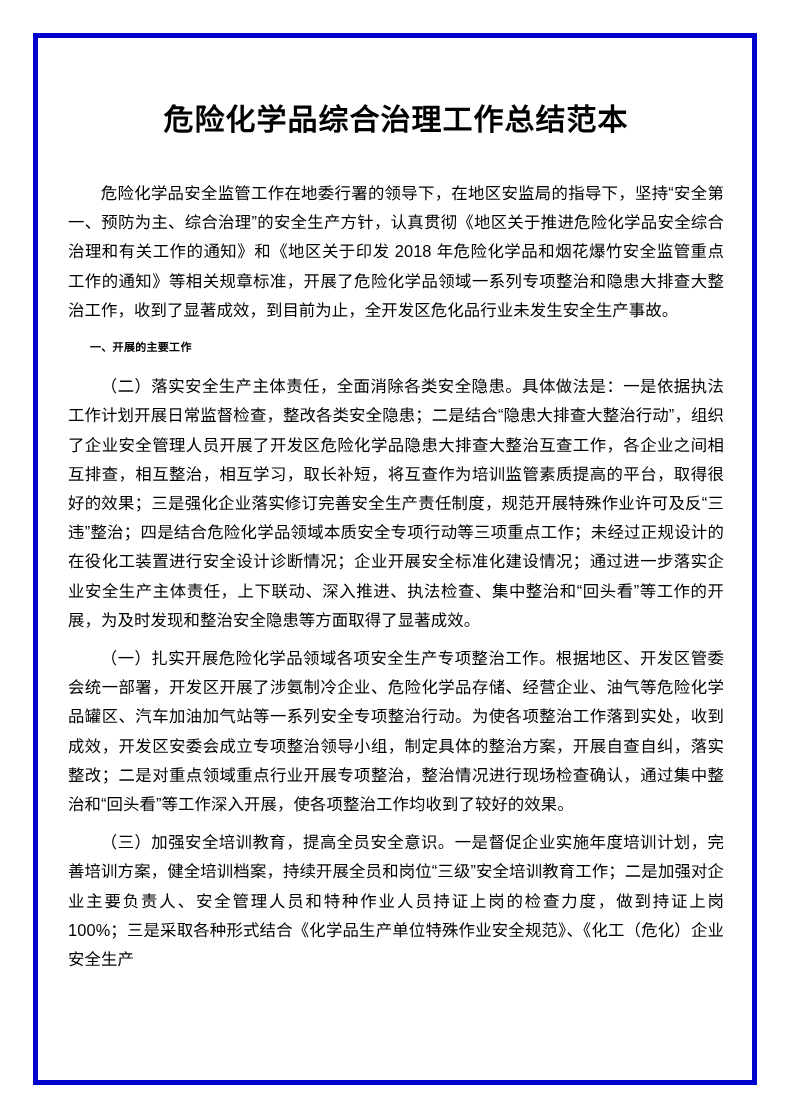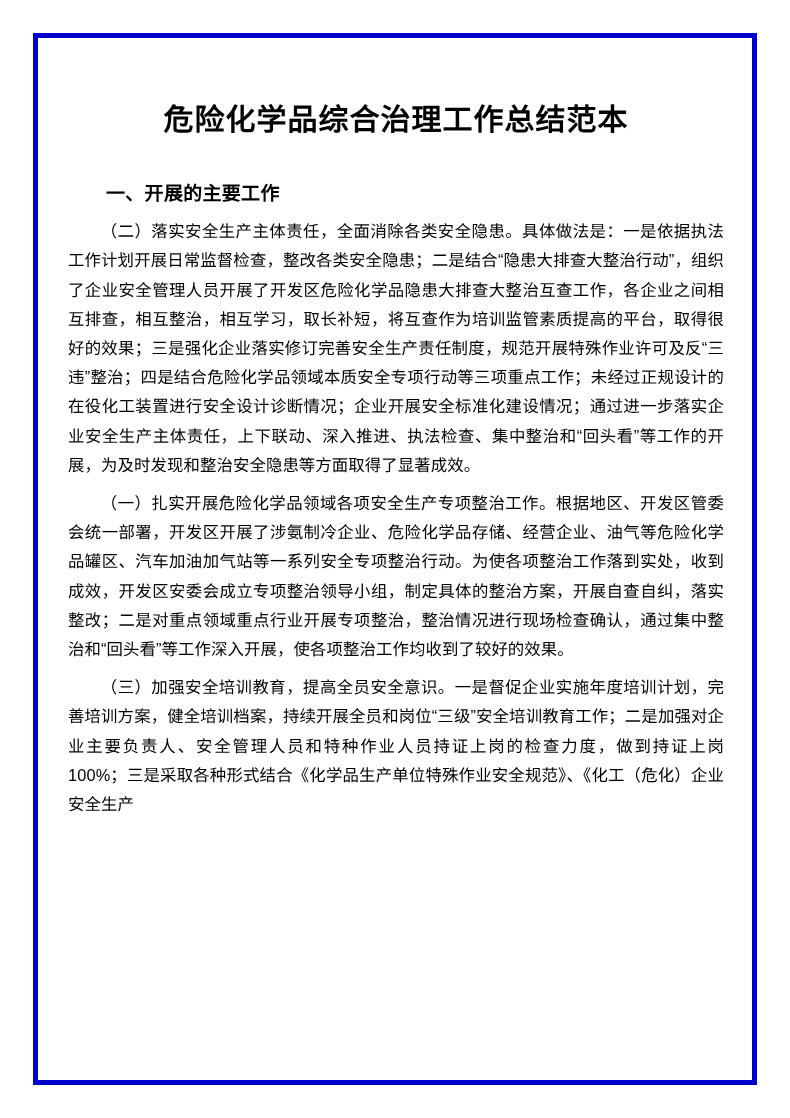--- a/index.html
+++ b/index.html
@@ -65,22 +65,22 @@
     line-height: 29.2px;
     color: #000000;
     text-align: justify;
     text-justify: inter-ideograph;
     text-indent: 2em;
     margin: 0 0 9px 0;
     letter-spacing: 0.1px;
   }
 
   .section-heading {
-    font-family: Liberation Sans, sans-serif;
-    font-size: 19px;
+    font-family: Liberation Mono, monospace;
+    font-size: 11px;
     line-height: 29.2px;
     font-weight: bold;
     color: #000000;
     text-indent: 2em;
     margin: 0 0 9px 0;
     letter-spacing: 0.3px;
   }
 
   .para:last-child {
     margin-bottom: 0;
@@ -90,20 +90,21 @@
 <body>
 
 <div id="page">
 
   <div id="page-border"></div>
 
   <div id="doc-body">
 
     <h1 class="doc-title" id="title-el">危险化学品综合治理工作总结范本</h1>
 
+    <p class="para">危险化学品安全监管工作在地委行署的领导下，在地区安监局的指导下，坚持“安全第一、预防为主、综合治理”的安全生产方针，认真贯彻《地区关于推进危险化学品安全综合治理和有关工作的通知》和《地区关于印发 2018 年危险化学品和烟花爆竹安全监管重点工作的通知》等相关规章标准，开展了危险化学品领域一系列专项整治和隐患大排查大整治工作，收到了显著成效，到目前为止，全开发区危化品行业未发生安全生产事故。</p>
 
     <p class="section-heading">一、开展的主要工作</p>
 
     <p class="para">（二）落实安全生产主体责任，全面消除各类安全隐患。具体做法是：一是依据执法工作计划开展日常监督检查，整改各类安全隐患；二是结合“隐患大排查大整治行动”，组织了企业安全管理人员开展了开发区危险化学品隐患大排查大整治互查工作，各企业之间相互排查，相互整治，相互学习，取长补短，将互查作为培训监管素质提高的平台，取得很好的效果；三是强化企业落实修订完善安全生产责任制度，规范开展特殊作业许可及反“三违”整治；四是结合危险化学品领域本质安全专项行动等三项重点工作；未经过正规设计的在役化工装置进行安全设计诊断情况；企业开展安全标准化建设情况；通过进一步落实企业安全生产主体责任，上下联动、深入推进、执法检查、集中整治和“回头看”等工作的开展，为及时发现和整治安全隐患等方面取得了显著成效。</p>
 
     <p class="para">（一）扎实开展危险化学品领域各项安全生产专项整治工作。根据地区、开发区管委会统一部署，开发区开展了涉氨制冷企业、危险化学品存储、经营企业、油气等危险化学品罐区、汽车加油加气站等一系列安全专项整治行动。为使各项整治工作落到实处，收到成效，开发区安委会成立专项整治领导小组，制定具体的整治方案，开展自查自纠，落实整改；二是对重点领域重点行业开展专项整治，整治情况进行现场检查确认，通过集中整治和“回头看”等工作深入开展，使各项整治工作均收到了较好的效果。</p>
 
     <p class="para">（三）加强安全培训教育，提高全员安全意识。一是督促企业实施年度培训计划，完善培训方案，健全培训档案，持续开展全员和岗位“三级”安全培训教育工作；二是加强对企业主要负责人、安全管理人员和特种作业人员持证上岗的检查力度，做到持证上岗 100%；三是采取各种形式结合《化学品生产单位特殊作业安全规范》、《化工（危化）企业安全生产</p>
 
   </div>

